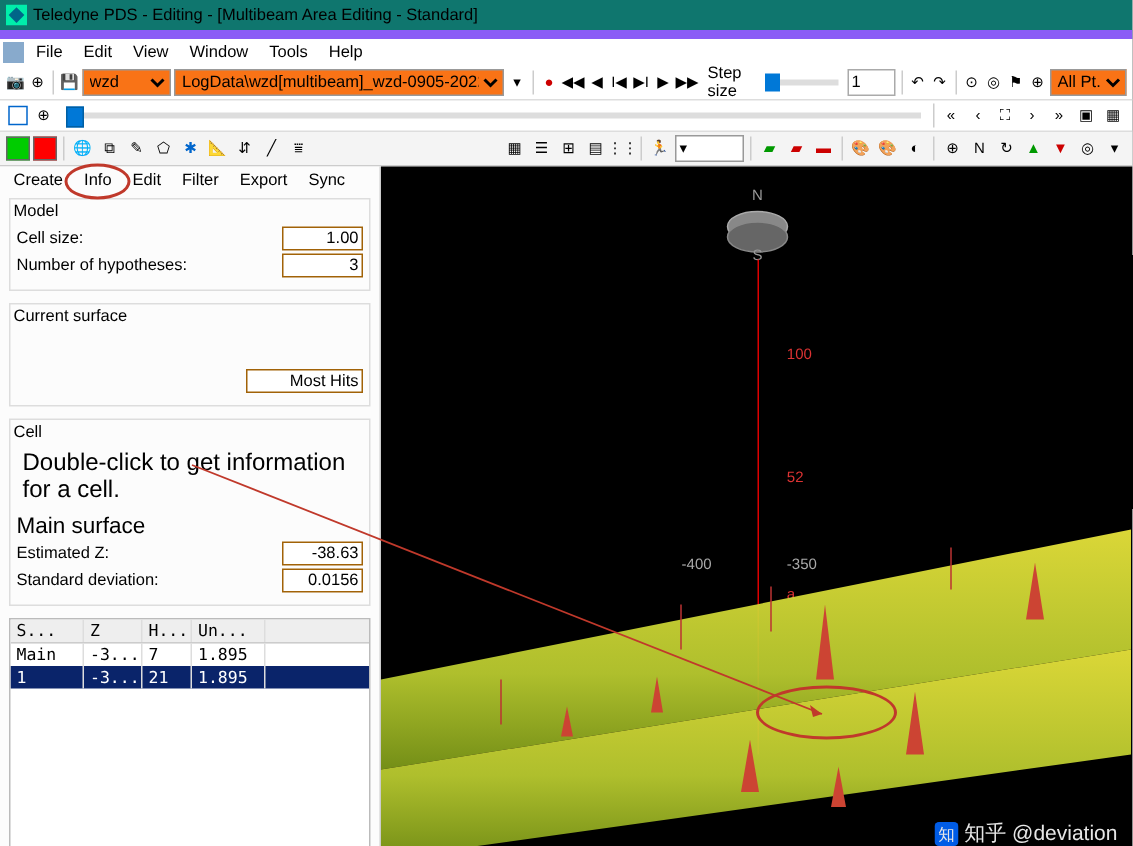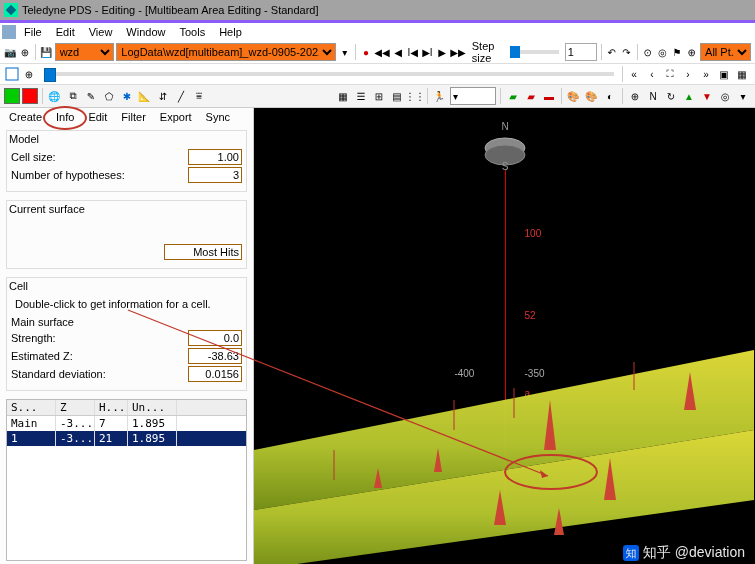--- a/index.html
+++ b/index.html
@@ -1,16 +1,16 @@
 <!DOCTYPE html>
 <html><head>
 <meta charset="utf-8">
 <style>
 html,body{margin:0;padding:0;font-family:"Segoe UI",Tahoma,sans-serif;font-size:11px;color:#000;background:#fff;width:755px;height:564px;overflow:hidden}
-.titlebar{height:20px;background:#a3a3a3;display:flex;align-items:center;padding:0 4px;gap:4px;border-bottom:3px solid #8b5cf6}
+.titlebar{height:20px;background:#0f766e;display:flex;align-items:center;padding:0 4px;gap:4px;border-bottom:6px solid #8b5cf6}
 .titlebar svg{width:14px;height:14px}
 .menubar{height:18px;display:flex;align-items:center;padding:0 2px;gap:2px}
 .menubar span{padding:1px 6px;cursor:default}
 .toolbar1{height:22px;display:flex;align-items:center;padding:0 4px;gap:2px;border-bottom:1px solid #ddd}
 .toolbar1 input[type=text]{height:16px;font-size:11px;border:1px solid #aaa;padding:0 2px}
 .tb-btn{width:18px;height:18px;display:inline-flex;align-items:center;justify-content:center;cursor:pointer;font-size:10px}
 .slider-row{height:20px;display:flex;align-items:center;padding:0 4px;border-bottom:1px solid #ddd}
 .slider-track{flex:1;height:4px;background:#ddd;position:relative;margin:0 6px}
 .slider-thumb{position:absolute;left:0;top:-4px;width:10px;height:12px;background:#0078d7;border:1px solid #005fa3}
 .toolbar2{height:22px;display:flex;align-items:center;padding:0 4px;gap:2px;border-bottom:1px solid #ccc;background:#f4f4f4}
@@ -21,22 +21,22 @@
 .left{width:253px;border-right:1px solid #ccc;display:flex;flex-direction:column;position:relative;background:#fcfcfc}
 .panel-tabs{height:18px;display:flex;align-items:center;padding:0 2px;gap:0;font-size:11px;position:relative}
 .panel-tabs span{padding:2px 7px;cursor:pointer}
 .panel-tabs .circled{position:relative}
 .panel-tabs .circled::after{content:"";position:absolute;left:-6px;top:-3px;width:40px;height:20px;border:2px solid #c0392b;border-radius:50%;pointer-events:none}
 .groupbox{margin:4px 6px;border:1px solid #ddd;padding:4px 4px 6px}
 .group-title{font-size:11px;margin:-2px 0 4px -2px}
 .formrow{display:flex;justify-content:space-between;align-items:center;margin:2px 0}
 .formrow label{font-size:11px}
 .formrow input{width:48px;text-align:right;font-size:11px;border:1px solid #a16207;padding:1px 2px;background:#fff}
-.hint{font-size:11px;padding:2px 4px}
-.subhead{font-size:11px;margin:4px 0 2px}
+.hint{font-size:16px;padding:2px 4px}
+.subhead{font-size:15px;margin:4px 0 2px}
 .grid{height:160px;margin:4px 6px;border:1px solid #bbb;background:#fff;overflow:auto;font-family:Consolas,monospace;font-size:11px}
 .grid-header{display:flex;background:#eee;border-bottom:1px solid #ccc}
 .grid-header div,.grid-row div{padding:1px 4px;border-right:1px solid #ddd;white-space:nowrap}
 .grid-row{display:flex}
 .grid .c1{width:40px}.grid .c2{width:30px}.grid .c3{width:24px}.grid .c4{width:40px}
 .grid-row.sel{background:#0a246a;color:#fff}
 .viewport{flex:1;background:#000;position:relative;overflow:hidden}
 .compass{position:absolute;top:12px;left:50%;transform:translateX(-50%);width:48px;height:54px}
 .depth-line{position:absolute;left:50%;top:62px;width:1px;height:330px;background:#d00}
 .depth-label{position:absolute;color:#d33;font-size:10px}
@@ -193,24 +193,20 @@
           <span></span>
           <input style="width: 72px; margin-top: 25px;" readonly="" value="Most Hits">
         </div>
     </div>
 
     <div class="groupbox">
       <div class="group-title">Cell</div>
       <div class="hint">Double-click to get information for a cell.</div>
       <div class="subhead">Main surface</div>
       <div class="formrow">
-          <label>Strength:</label>
-          <input readonly="" value="0.0" style="">
-        </div>
-      <div class="formrow">
           <label>Estimated Z:</label>
           <input readonly="" value="-38.63" style="">
         </div>
       <div class="formrow">
           <label>Standard deviation:</label>
           <input readonly="" value="0.0156" style="">
         </div>
     </div>
 
     <div class="grid">

